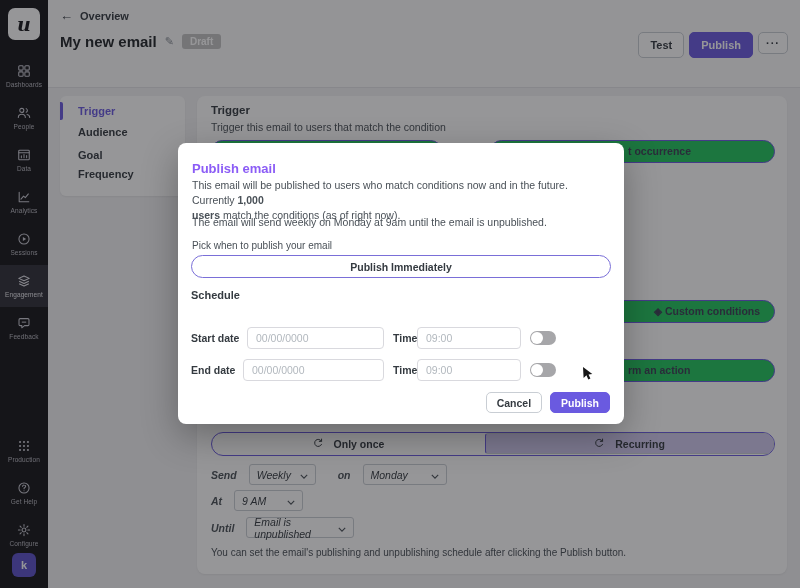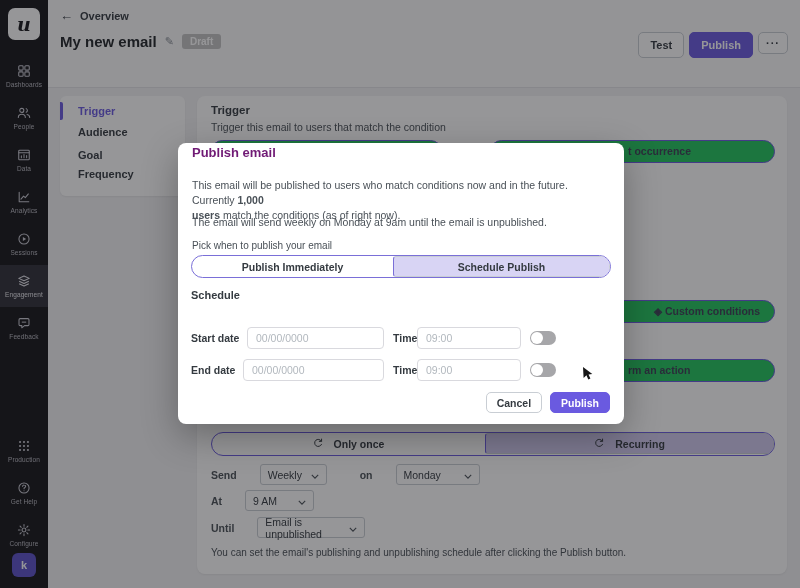--- a/index.html
+++ b/index.html
@@ -53,33 +53,33 @@
                box-shadow:0 1px 2px rgba(0,0,0,.06); }
   .mc-h { position:absolute; left:14px; top:8px; font-size:11.5px; font-weight:bold; color:#343a40; }
   .mc-sub { position:absolute; left:14px; top:25px; font-size:10.5px; color:#495057; }
   .pill { position:absolute; height:23px; border:1px solid #6a5ae0; border-radius:12px; background:#22c55e; }
   .pill .plabel { position:absolute; top:0; line-height:21px; font-size:10.5px; font-weight:bold; color:#3b3f54; white-space:nowrap; }
   .seg2 { position:absolute; left:14px; top:336px; width:564px; height:24px; border:1px solid #6a5ae0; border-radius:12px;
           display:flex; overflow:hidden; background:#fff; }
   .seg2 .half { flex:1; display:flex; align-items:center; justify-content:center; gap:11px;
                 font-size:10.5px; font-weight:bold; color:#343a40; }
   .seg2 .half.sel { background:#cfc9ef; border-left:1px solid #6a5ae0; }
-  .frow { position:absolute; display:flex; align-items:center; gap:23px; height:21px; }
+  .frow { position:absolute; display:flex; align-items:center; gap:12px; height:21px;font-style:italic; }
   .flab { font-size:10.5px; color:#495057; font-weight:bold; }
   .sel { height:21px; background:#fff; border:1px solid #c9ced4; border-radius:3px; display:inline-flex;
          align-items:center; justify-content:space-between; padding:0 7px; font-size:10.5px; color:#343a40; gap:8px; }
   .mc-note { position:absolute; left:14px; top:451px; font-size:10px; color:#495057; }
 
   
   #dim { position:absolute; inset:0; background:rgba(22,22,27,0.45); z-index:10; }
 
   
   #modal { position:absolute; left:178px; top:143px; width:446px; height:281px; background:#fff; border-radius:8px;
            box-shadow:0 12px 36px rgba(0,0,0,.3); z-index:20; }
-  .m-title { position:absolute; left:14px; top:2px; font-size:13px; font-weight:bold; color:#701a75; }
+  .m-title { position:absolute; left:14px; top:18px; font-size:13px; font-weight:bold; color:#8b5cf6; }
   .m-p1 { position:absolute; left:14px; top:35px; width:420px; font-size:10.5px; line-height:15px; color:#495057; }
   .m-p2 { position:absolute; left:14px; top:73px; font-size:10.5px; color:#495057; }
   .m-pick { position:absolute; left:14px; top:97px; font-size:10px; color:#495057; }
   .m-seg { position:absolute; left:13px; top:112px; width:420px; height:23px; border:1px solid #7a6fd8; border-radius:12px;
            display:flex; overflow:hidden; background:#fff; }
   .m-seg .half { flex:1; display:flex; align-items:center; justify-content:center;
                  font-size:10.5px; font-weight:bold; color:#343a40; }
   .m-seg .half.sel { background:#d8d4f4; border-left:1px solid #7a6fd8; }
   .m-sched-h { position:absolute; left:13px; top:146px; font-size:11px; font-weight:bold; color:#343a40; }
   .m-sched-d { position:absolute; left:13px; top:162px; font-size:10px; color:#495057; }
@@ -319,21 +319,20 @@
   <div id="dim"></div>
 
   <div id="modal">
     <div class="m-title">Publish email</div>
     <div class="m-p1"><span>This email will be published to users who match conditions now and in the future. Currently </span><b>1,000</b><br><b>users</b><span> match the conditions (as of right now).</span></div>
     <div class="m-p2">The email will send weekly on Monday at 9am until the email is unpublished.</div>
     <div class="m-pick">Pick when to publish your email</div>
 
     <div class="m-seg">
       <div class="half">Publish Immediately</div>
-      <div class="half sel">Schedule Publish</div>
     </div>
 
     <div class="m-sched-h">Schedule</div>
 
     <div class="m-row" style="top:184px">
       <span class="rlab" style="left:0">Start date</span>
       <input class="m-in" style="left: 56px; width: 137px;" placeholder="00/00/0000">
       <span class="rlab" style="left:202px">Time</span>
       <input class="m-in" style="left: 226px; width: 104px;" placeholder="09:00">
       <span class="toggle" style="left:339px">

